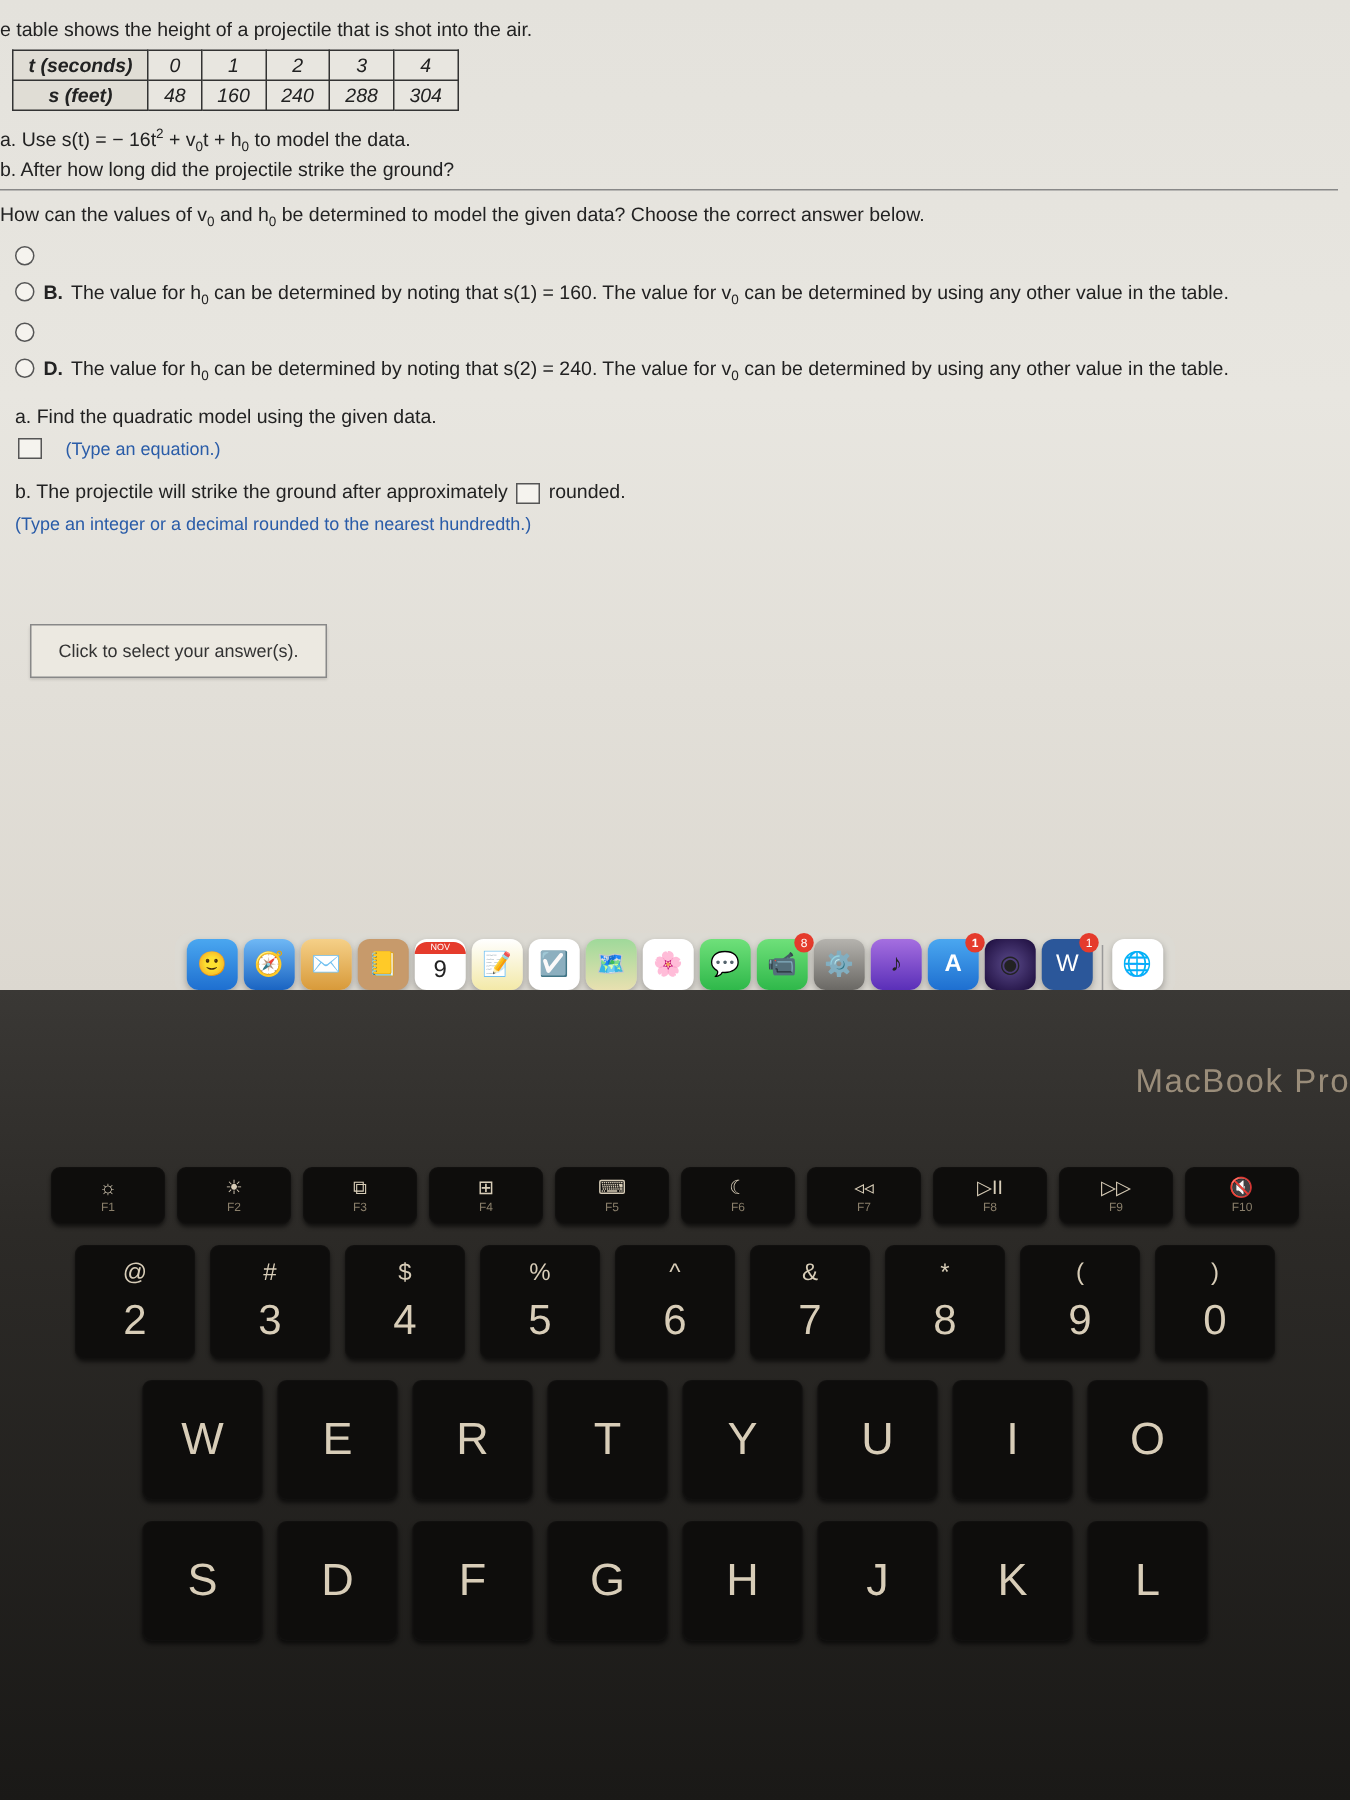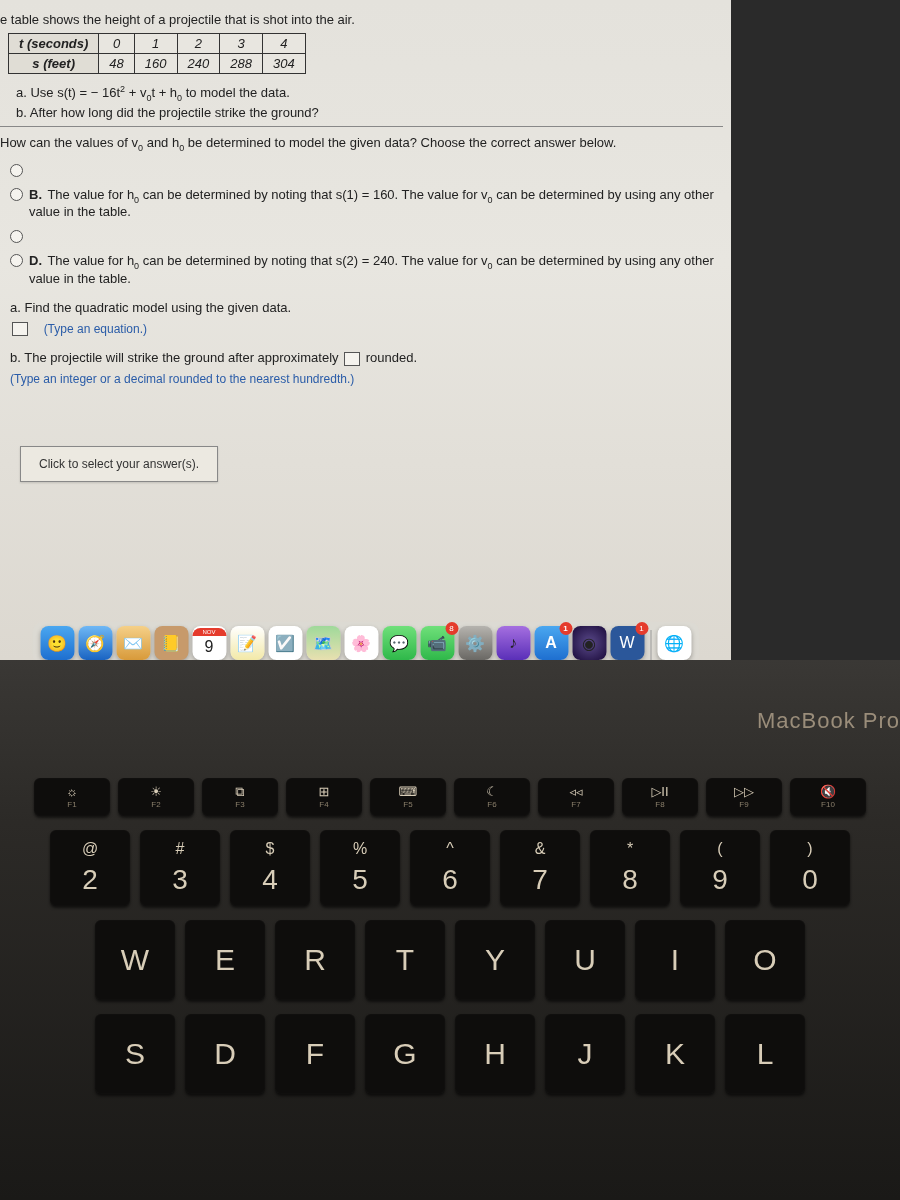--- a/index.html
+++ b/index.html
@@ -6,21 +6,21 @@
   body {
     width: 900px;
     height: 1200px;
     font-family: Arial, Helvetica, sans-serif;
     background: #2a2a2a;
     overflow: hidden;
     position: relative;
   }
   .screen {
     background: linear-gradient(180deg, #e4e2dc 0%, #e8e6e0 40%, #dcd8d0 100%);
-    width: 731px;
+    width: 900px;
     height: 660px;
     padding: 8px 0 0 0;
     font-size: 13px;
     color: #222;
     position: relative;
     overflow: hidden;
   }
   .content { padding: 0 8px 0 0; }
   .intro { margin: 4px 0 6px 0; font-size: 13px; }
   table.data {
@@ -31,21 +31,21 @@
   table.data th, table.data td {
     border: 1px solid #333;
     padding: 2px 10px;
     text-align: center;
     font-size: 13px;
     background: #e8e6e0;
   }
   table.data th { font-weight: bold; background: #e0ddd5; }
   .sub { font-size: 9px; vertical-align: sub; }
   .sup { font-size: 9px; vertical-align: super; }
-  .qline { margin: 2px 16px; font-size: 13px; }
+  .qline { margin: 2px 0; font-size: 13px; }
   .separator { border-top: 1px solid #888; margin: 6px 0; }
   .question { margin: 8px 0 10px 0; font-size: 13px; }
   .choice-row {
     display: flex;
     align-items: flex-start;
     gap: 6px;
     margin: 10px 0 10px 10px;
     font-size: 13px;
   }
   .radio {

